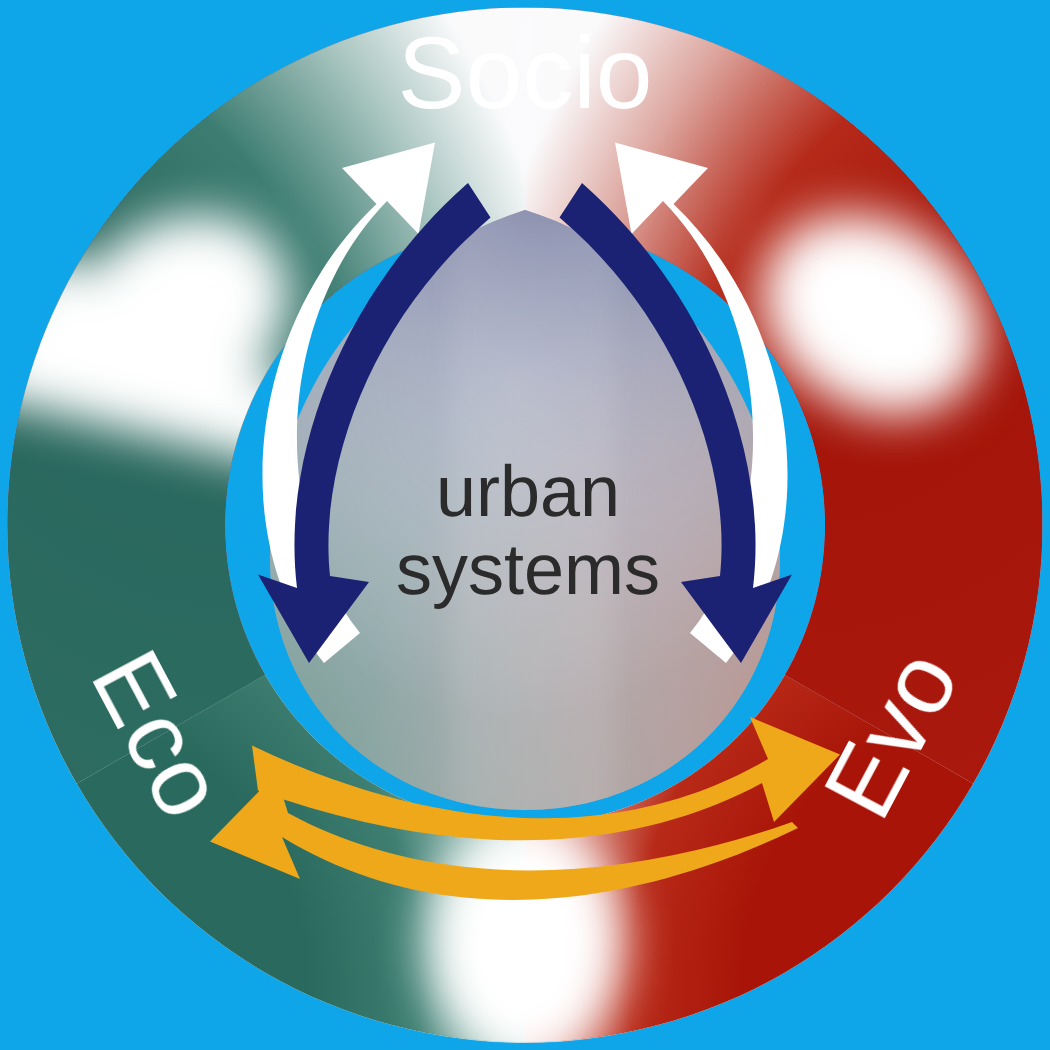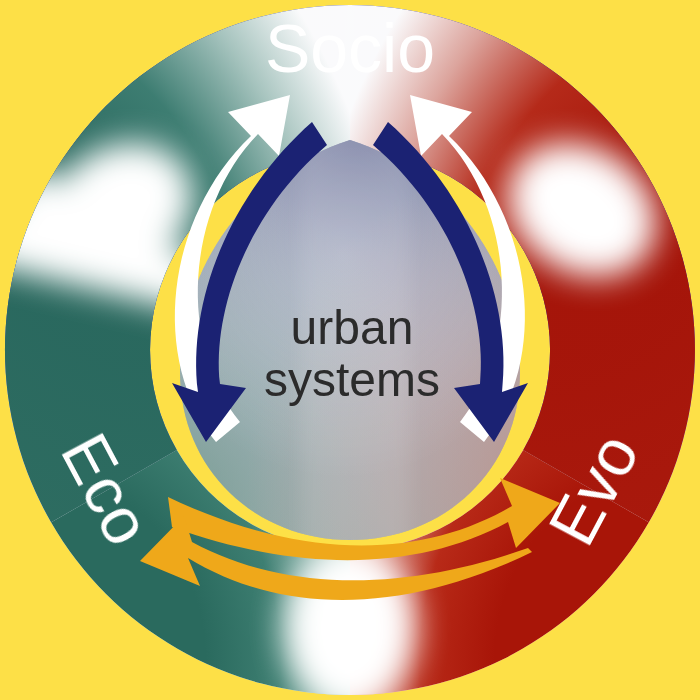--- a/index.html
+++ b/index.html
@@ -1,18 +1,18 @@
 <!DOCTYPE html>
 <html><head>
 <meta charset="utf-8">
 <style>
   html,body{margin:0;padding:0;background:#ffffff;}
   body{width:700px;height:700px;overflow:hidden;
        font-family:"Liberation Sans","DejaVu Sans",sans-serif;}
-  #stage{position:relative;width:700px;height:700px;background:#fde047;}
+  #stage{position:relative;width:700px;height:700px;background:#0ea5e9;}
   svg{display:block;}
   .lbl{font-family:"Liberation Sans","DejaVu Sans",sans-serif;font-weight:400;}
 </style>
 </head>
 <body>
 
 <div id="stage">
 <svg width="700" height="700" viewBox="0 0 700 700">
 
   <defs>

